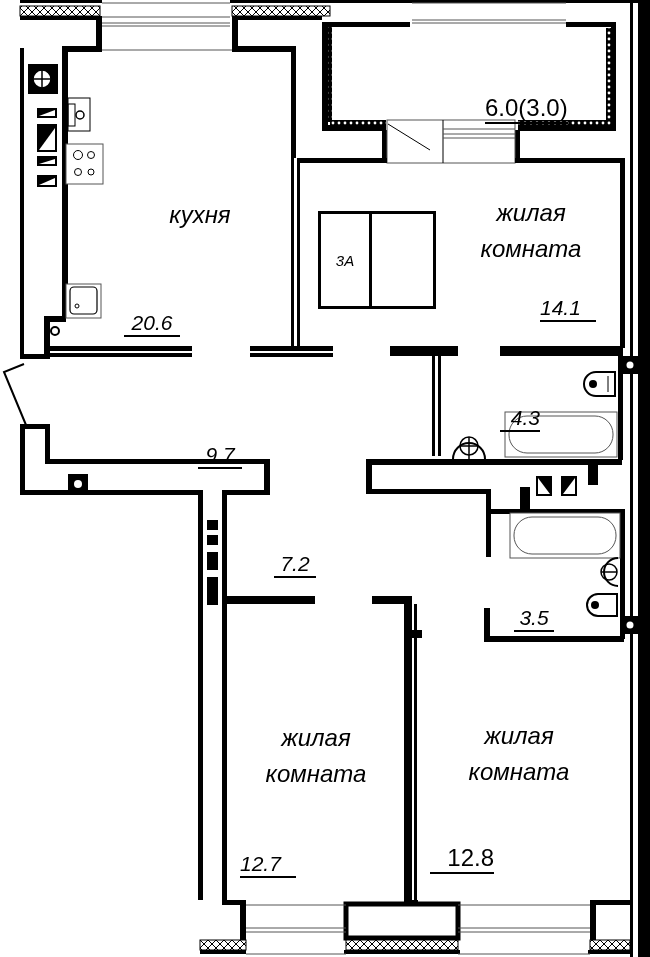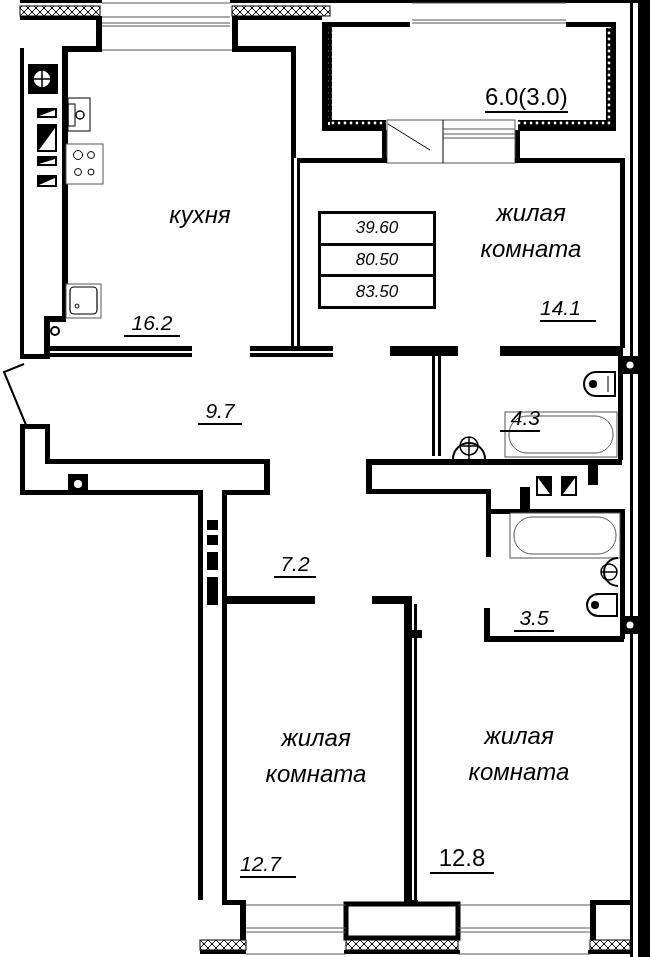--- a/index.html
+++ b/index.html
@@ -252,50 +252,46 @@
       <line x1="246" y1="932" x2="346" y2="932"></line>
       <line x1="246" y1="954" x2="346" y2="954"></line>
       <line x1="458" y1="905" x2="590" y2="905"></line>
       <line x1="458" y1="928" x2="590" y2="928"></line>
       <line x1="458" y1="932" x2="590" y2="932"></line>
       <line x1="458" y1="954" x2="590" y2="954"></line>
     </g>
   </g>
 </svg>
 
-<div class="lbl area upright" style="left:485px; top:85px;">6.0(3.0)</div>
+<div class="lbl area upright" style="left:485px; top:96px;">6.0(3.0)</div>
 
 <div class="lbl room-name" style="left:140px; top:197px; width:120px;">кухня</div>
-<div class="lbl area" style="left:124px; top:312px; width:56px; text-align:center;">16.2</div>
+<div class="lbl area" style="left:124px; top:312px; width:56px; text-align:center;">20.6</div>
 
 <div class="summary">
-  <div class="vals">
-    <div>39.60</div>
-    <div>80.50</div>
-    <div>83.50</div>
-  </div>
+  <div class="code">3A</div>
 </div>
 
 <div class="lbl room-name" style="left:450px; top:195px; width:162px;">
   <div>жилая</div>
   <div>комната</div>
 </div>
 <div class="lbl area" style="left:540px; top:297px; width:56px; ">14.1</div>
 
-<div class="lbl area" style="left:198px; top:400px; width:44px; text-align:center;">9.7</div>
+<div class="lbl area" style="left:198px; top:444px; width:44px; text-align:center;">9.7</div>
 
 <div class="lbl area" style="left:274px; top:553px; width:42px; text-align:center;">7.2</div>
 
 <div class="lbl area" style="left:500px; top:368px; width:40px; text-align:right;margin-top:39px;">4.3</div>
 
 <div class="lbl area" style="left:514px; top:607px; width:40px; text-align:center;">3.5</div>
 
 <div class="lbl room-name" style="left:232px; top:720px; width:168px;">
   <div>жилая</div>
   <div>комната</div>
 </div>
 <div class="lbl area" style="left:240px; top:853px; width:56px; ">12.7</div>
 
 <div class="lbl room-name" style="left:435px; top:718px; width:168px;">
   <div>жилая</div>
   <div>комната</div>
 </div>
-<div class="lbl area upright" style="left:430px; top:846px; width:64px; text-align:center;">12.8</div>
+<div class="lbl area upright" style="left:430px; top:846px; width:64px; text-align:right;">12.8</div>
 
 </body></html>

